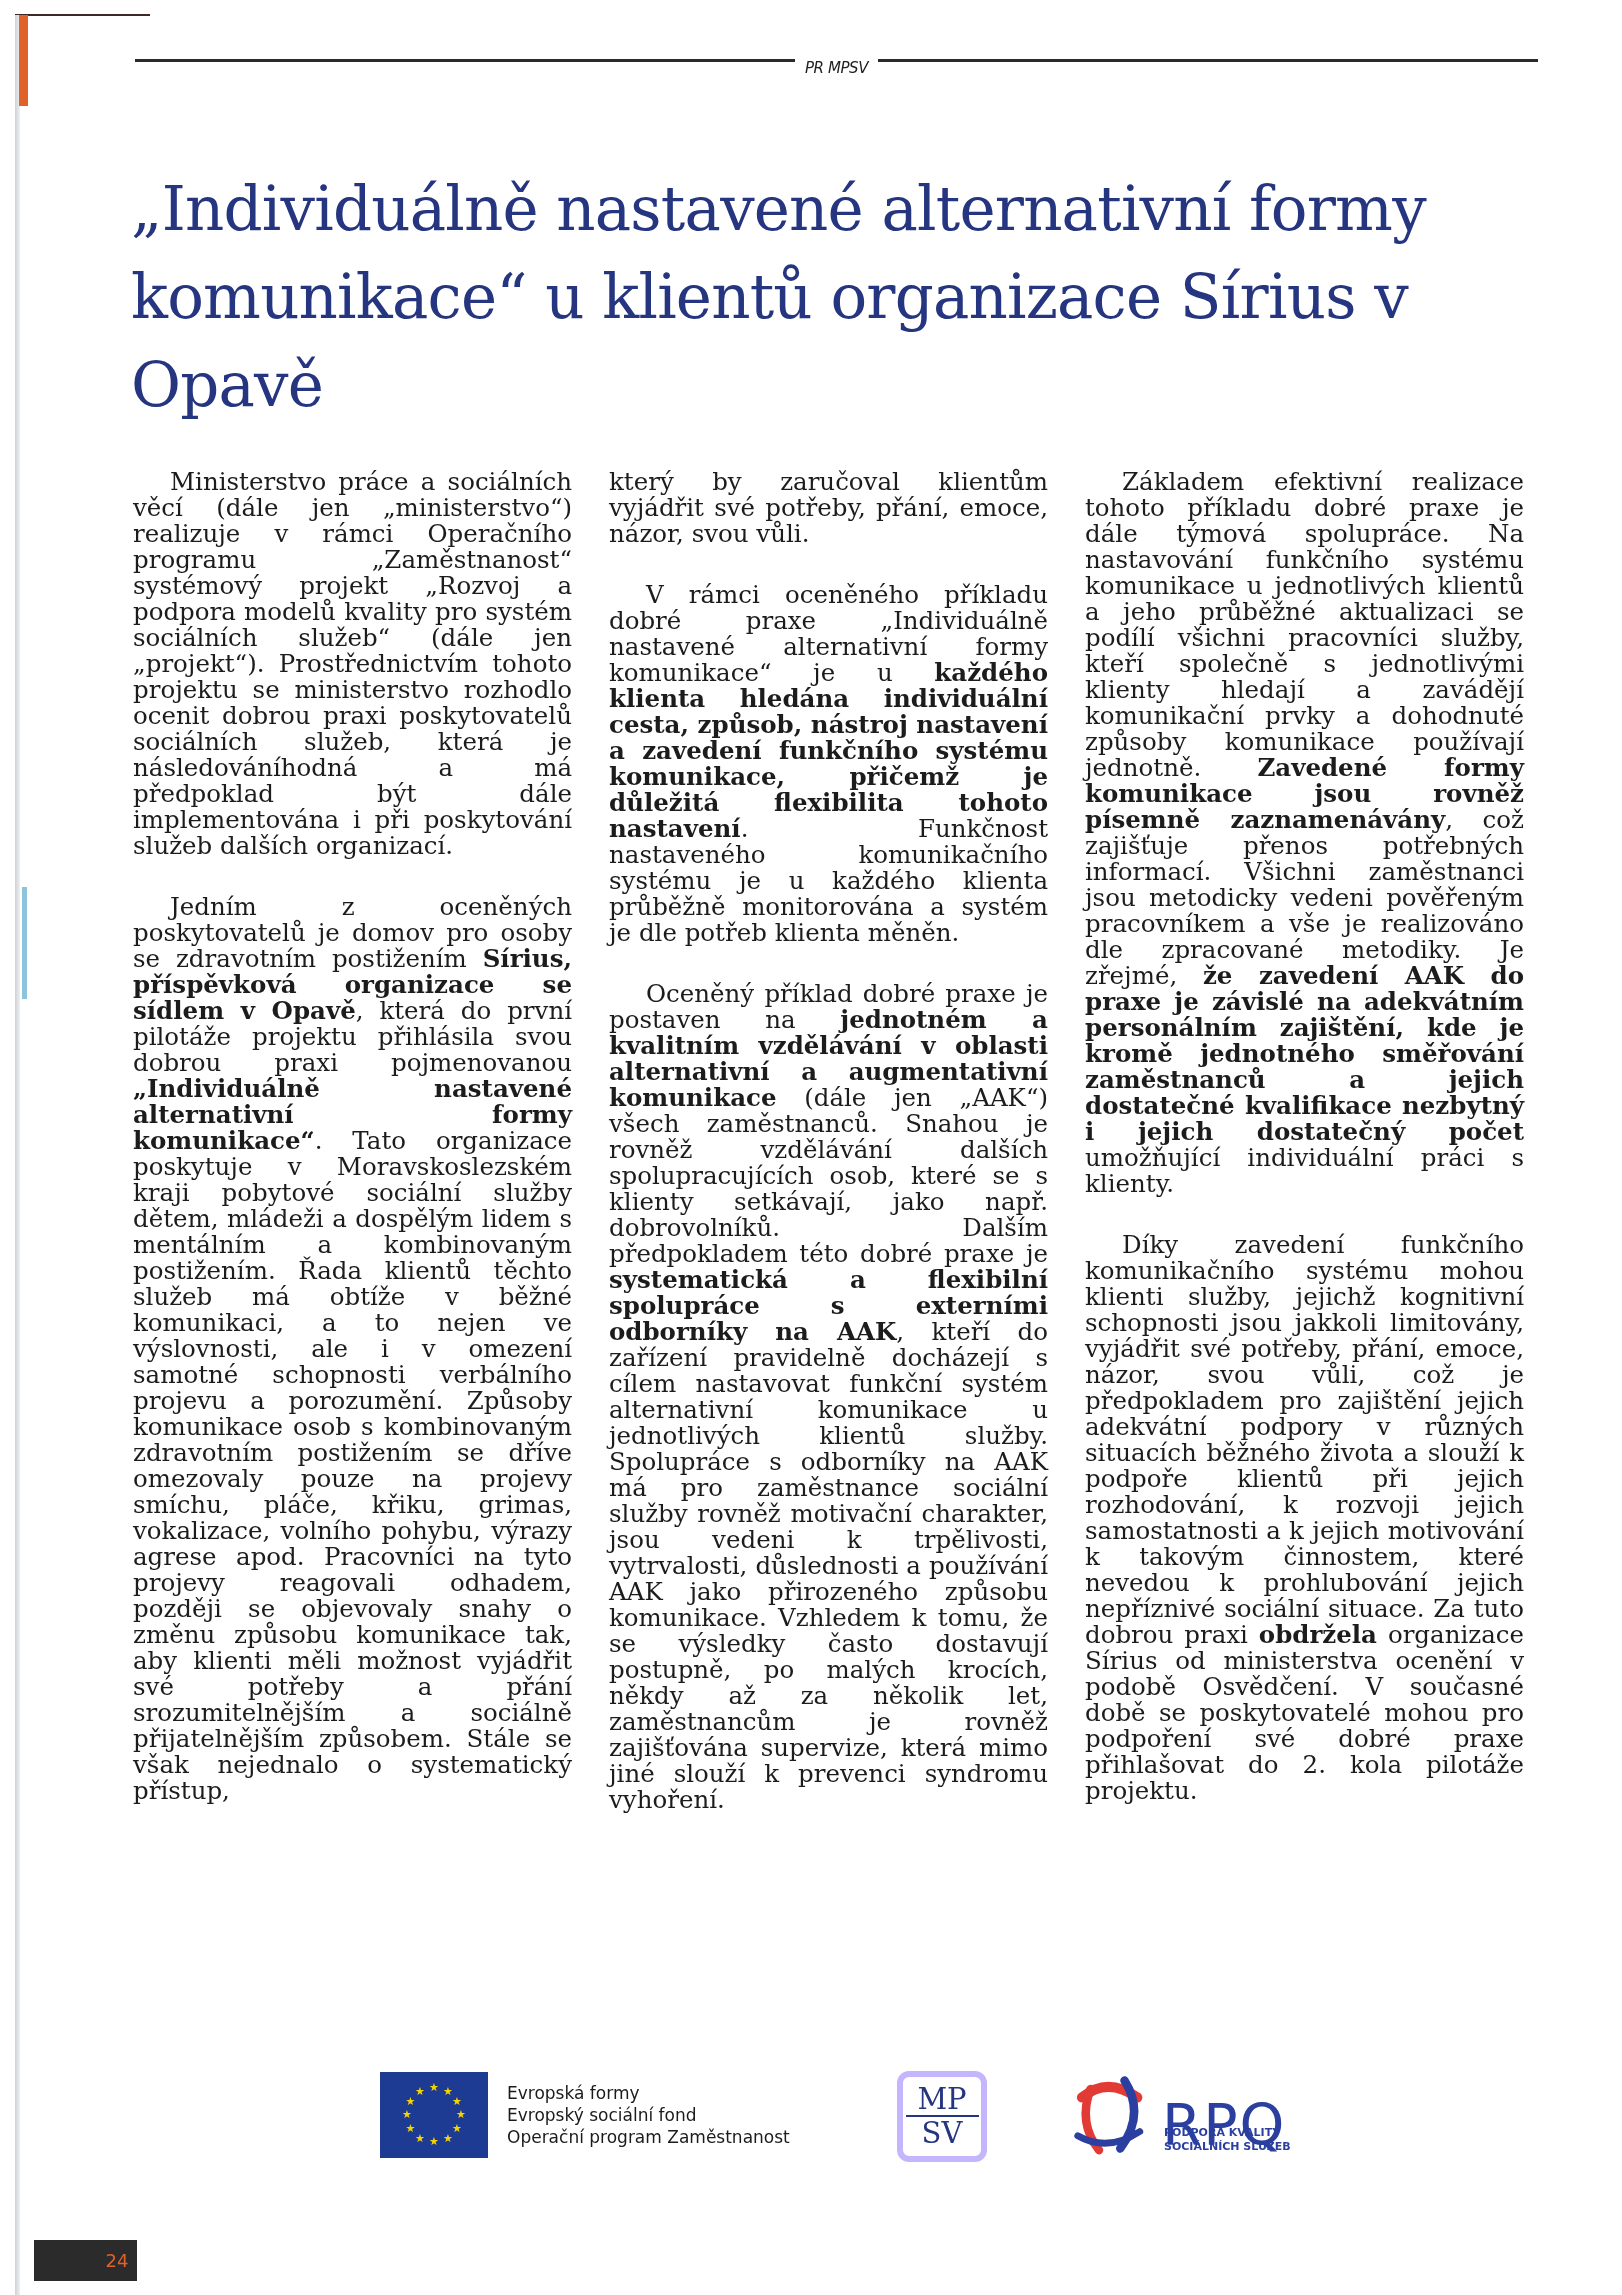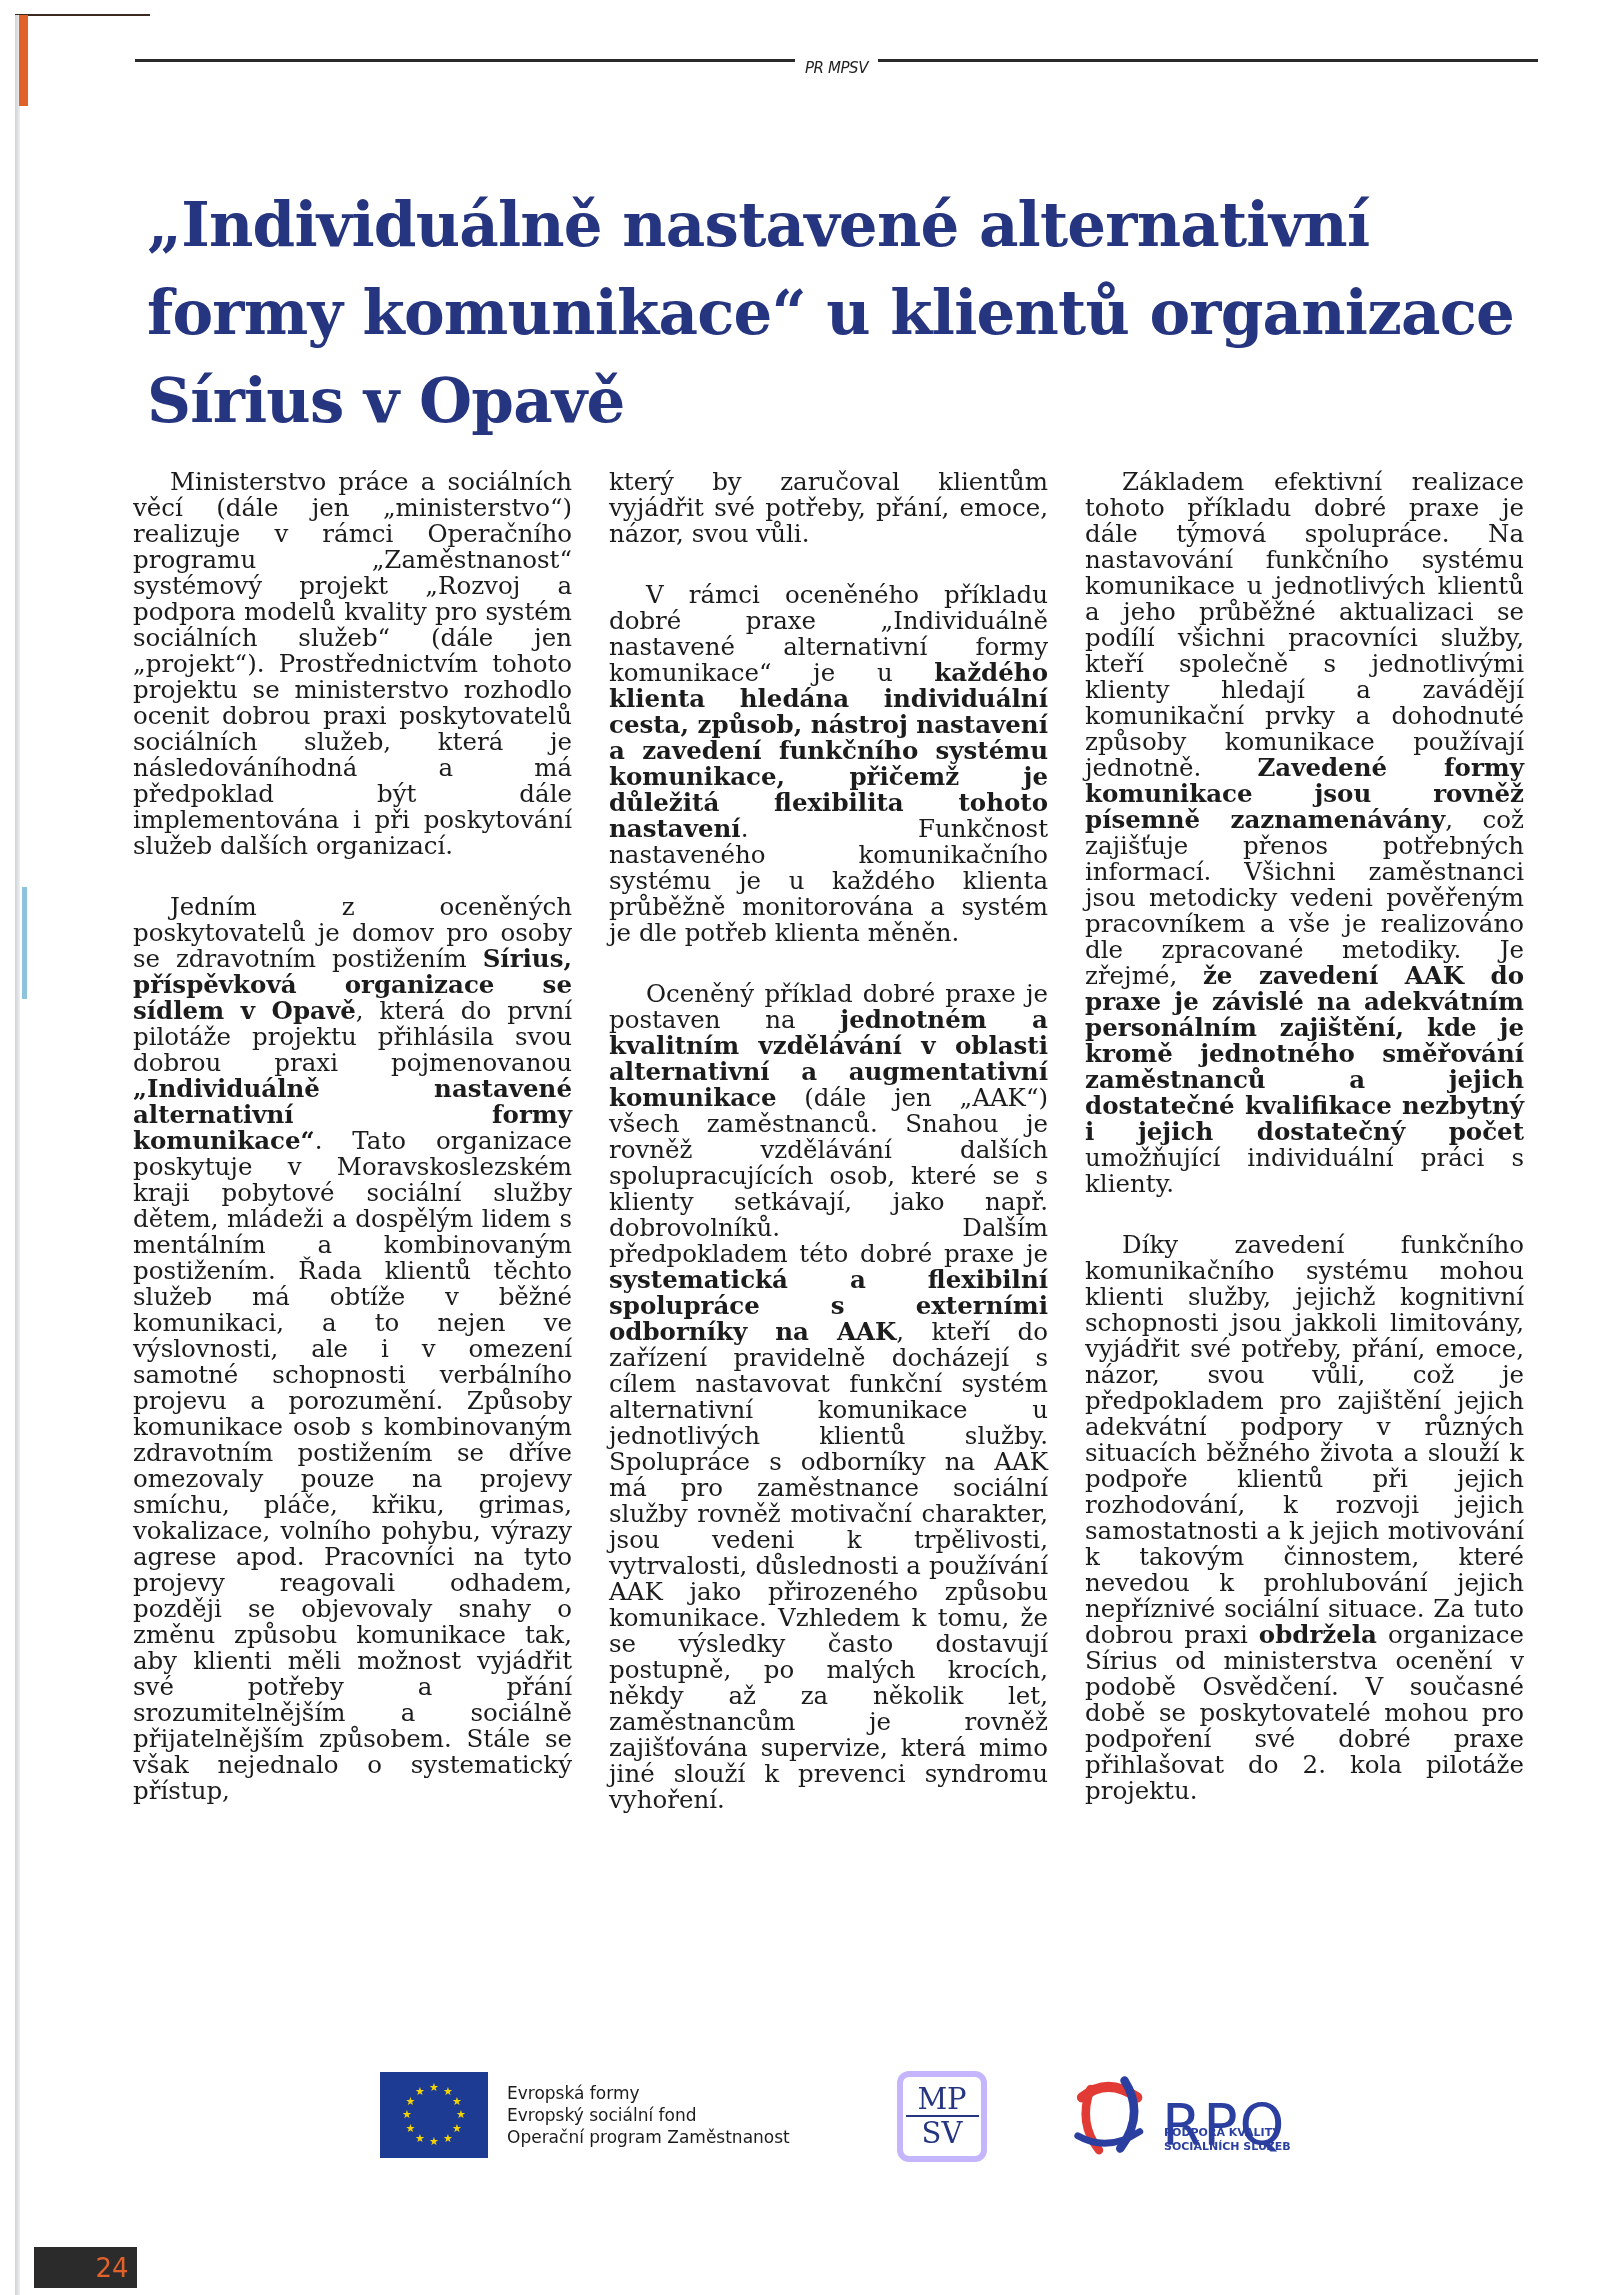--- a/index.html
+++ b/index.html
@@ -28,22 +28,22 @@
       position: absolute; left: 135px; right: 85px; top: 59px; height: 34px;
       display: flex; align-items: flex-start;
     }
     .header-bar .line { flex: 1; height: 2.5px; background: #2a2a2a; }
     .header-bar .label {
       padding: 0 10px; font-family: "DejaVu Sans", sans-serif; font-size: 15px; font-style: italic;
       letter-spacing: -0.4px; color: #222;
     }
     .title {
       position: absolute; left: 131px; top: 165px; width: 1437px;
-      font-family: "DejaVu Serif", serif; font-weight: bold; color: #253580;
-      font-size: 61px; line-height: 88px; letter-spacing: -0.8px; margin: 16px;
+      font-family: "DejaVu Serif", serif; font-weight: normal; color: #253580;
+      font-size: 61px; line-height: 88px; letter-spacing: -0.8px; margin: 0;
     }
     .columns {
       position: absolute; top: 469px; left: 133px; width: 1393px; height: 1513px;
       display: grid; grid-template-columns: 439px 439px 439px; column-gap: 37px;
     }
     .col { font-size: 24.5px; line-height: 26px; text-align: justify; hyphens: manual; }
     .col p { margin: 0 0 35px 0; text-indent: 37px; }
     .col p.cont { text-indent: 0; }
     .col b { font-weight: bold; margin-top: 24px; }
     .logos {
@@ -69,22 +69,22 @@
       position: absolute; left: 782px; top: 0; font-family: "DejaVu Sans", sans-serif;
       font-size: 57px; line-height: 63px; color: #2b3fa0; letter-spacing: 1.7px; margin-top: 32px;
     }
     .rpq-sub {
       position: absolute; left: 784px; top: 64px; font-family: "DejaVu Sans", sans-serif;
       font-size: 11px; line-height: 14.4px; color: #2b3fa0; font-weight: bold;
     }
     .page-number {
       position: absolute; left: 34px; top: 2240px; width: 103px; height: 41px;
       background: #2b2b2b; color: #e0622a; font-family: "DejaVu Sans", sans-serif;
-      font-size: 26px; display: flex; align-items: center; justify-content: flex-end;
-      padding-right: 8.5px; box-sizing: border-box; margin-top: 7px;
+      font-size: 18px; display: flex; align-items: center; justify-content: flex-end;
+      padding-right: 8.5px; box-sizing: border-box;
     }
   </style>
 </head>
 <body>
 
 <div class="top-rule"></div>
 <div class="page-edge-left"></div>
 <div class="orange-tab"></div>
 <div class="blue-tab"></div>
 

